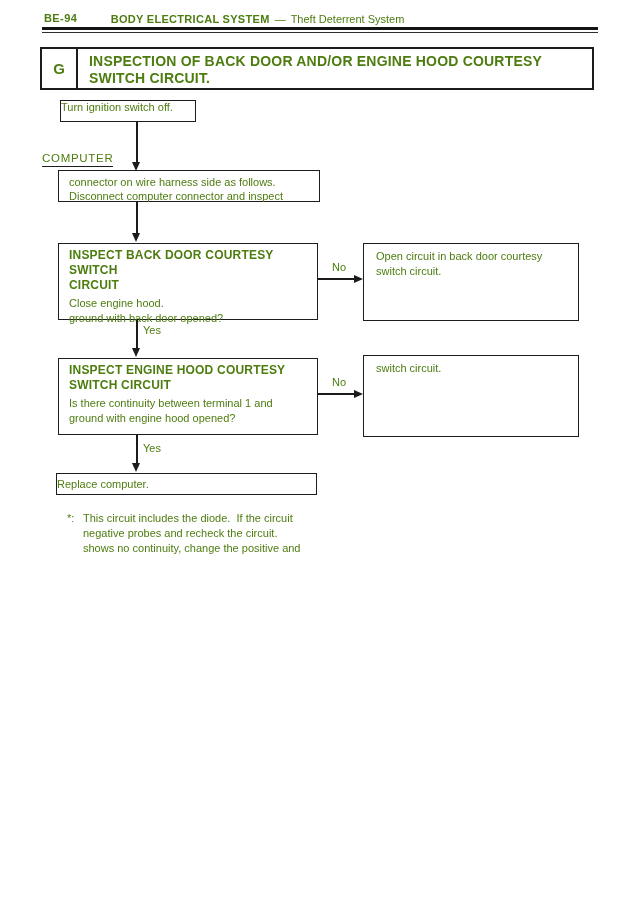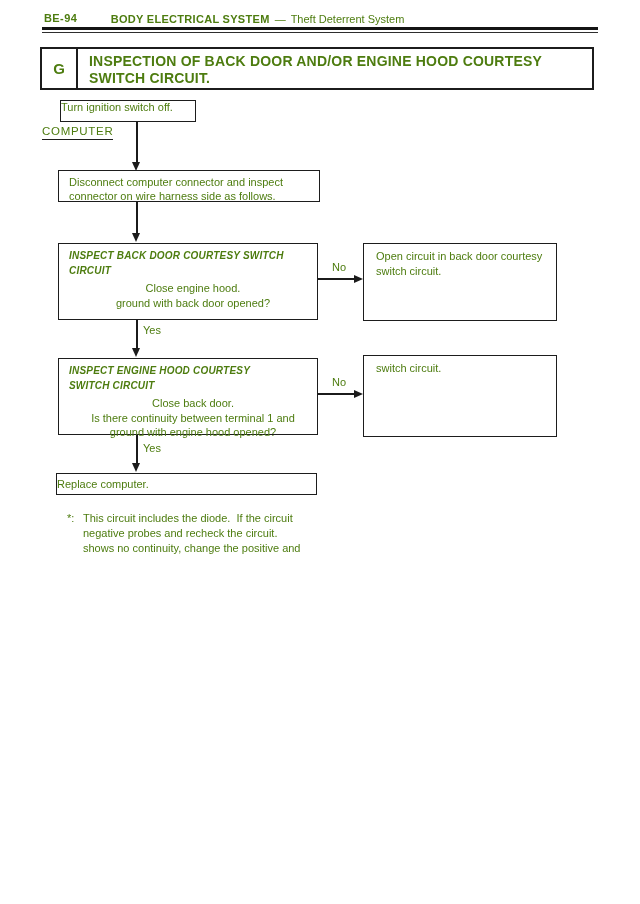--- a/index.html
+++ b/index.html
@@ -28,29 +28,29 @@
   }
   .proc-title { padding:4px 4px 0 11px; font-size:14px; font-weight:bold; line-height:16.5px; letter-spacing:.2px; }
 
   
   .fbox { position:absolute; border:1.6px solid #1d1d1d; background:#fff; font-size:11px; }
   .box-ignition  { left:60px;  top:100px; width:136px; height:22px; display:flex; align-items:flex-start; padding-left:0; }
   .box-disconnect{ left:58px;  top:170px; width:262px; height:32px; padding:3.5px 0 0 10px; line-height:14px; }
   .box-inspect   { left:58px;  width:260px; height:77px; padding:4px 0 0 10px; }
   .box-inspect1  { top:243px; }
   .box-inspect2  { top:358px; }
-  .inspect-title { font-weight:bold; font-size:10px; line-height:15px; letter-spacing:.2px;font-style:italic; }
-  .inspect-body  { margin-top:3px; line-height:14.5px;text-align:center; }
-  .box-result    { left:363px; width:194px; padding:5px 8px 0 12px; line-height:15px; }
+  .inspect-title { font-weight:bold; font-size:12px; line-height:15px; letter-spacing:.2px; }
+  .inspect-body  { margin-top:3px; line-height:14.5px; }
+  .box-result    { left:363px; width:216px; padding:5px 8px 0 12px; line-height:15px; }
   .box-result1   { top:243px; height:78px; }
   .box-result2   { top:355px; height:82px; }
   .box-replace   { left:56px; top:473px; width:261px; height:22px; display:flex; align-items:center; }
 
   .computer-label {
-    position:absolute; left:42px; top:125px; font-size:11.5px; letter-spacing:.7px;
+    position:absolute; left:42px; top:152px; font-size:11.5px; letter-spacing:.7px;
     border-bottom:1.6px solid #1c1c1c; padding-bottom:2px;
   }
 
   
   .vline { position:absolute; left:136px; width:1.6px; background:#1b1b1b; }
   .arrow-down {
     position:absolute; left:132.3px; width:0; height:0;
     border-left:4.6px solid transparent; border-right:4.6px solid transparent;
     border-top:9px solid #1b1b1b;
   }
@@ -90,22 +90,22 @@
   <div class="fbox box-ignition">
     <span>Turn ignition switch off.</span>
   </div>
 
   <div class="computer-label">COMPUTER</div>
 
   <div class="vline" style="top:122px; height:40px;"></div>
   <div class="arrow-down" style="top:162px;"></div>
 
   <div class="fbox box-disconnect">
+    <div>connector on wire harness side as follows.</div>
     <div>Disconnect computer connector and inspect</div>
-    <div>connector on wire harness side as follows.</div>
   </div>
 
   <div class="vline" style="top:202px; height:31px;"></div>
   <div class="arrow-down" style="top:233px;"></div>
 
   <div class="fbox box-inspect box-inspect1">
     <div class="inspect-title">
       <div>INSPECT BACK DOOR COURTESY SWITCH</div>
       <div>CIRCUIT</div>
     </div>
@@ -126,21 +126,20 @@
   <div class="vline" style="top:320px; height:28px;"></div>
   <div class="arrow-down" style="top:348px;"></div>
   <div class="branch-label" style="left:143px; top:324px;">Yes</div>
 
   <div class="fbox box-inspect box-inspect2">
     <div class="inspect-title">
       <div>INSPECT ENGINE HOOD COURTESY</div>
       <div>SWITCH CIRCUIT</div>
     </div>
     <div class="inspect-body">
-      <div>Close back door.</div>
       <div>Is there continuity between terminal 1 and</div>
       <div>ground with engine hood opened?</div>
     </div>
   </div>
 
   <div class="branch-label" style="left:332px; top:376px;">No</div>
   <div class="hline" style="top:393px;"></div>
   <div class="arrow-right" style="top:389.5px;"></div>
   <div class="fbox box-result box-result2">
     <div>switch circuit.</div>

